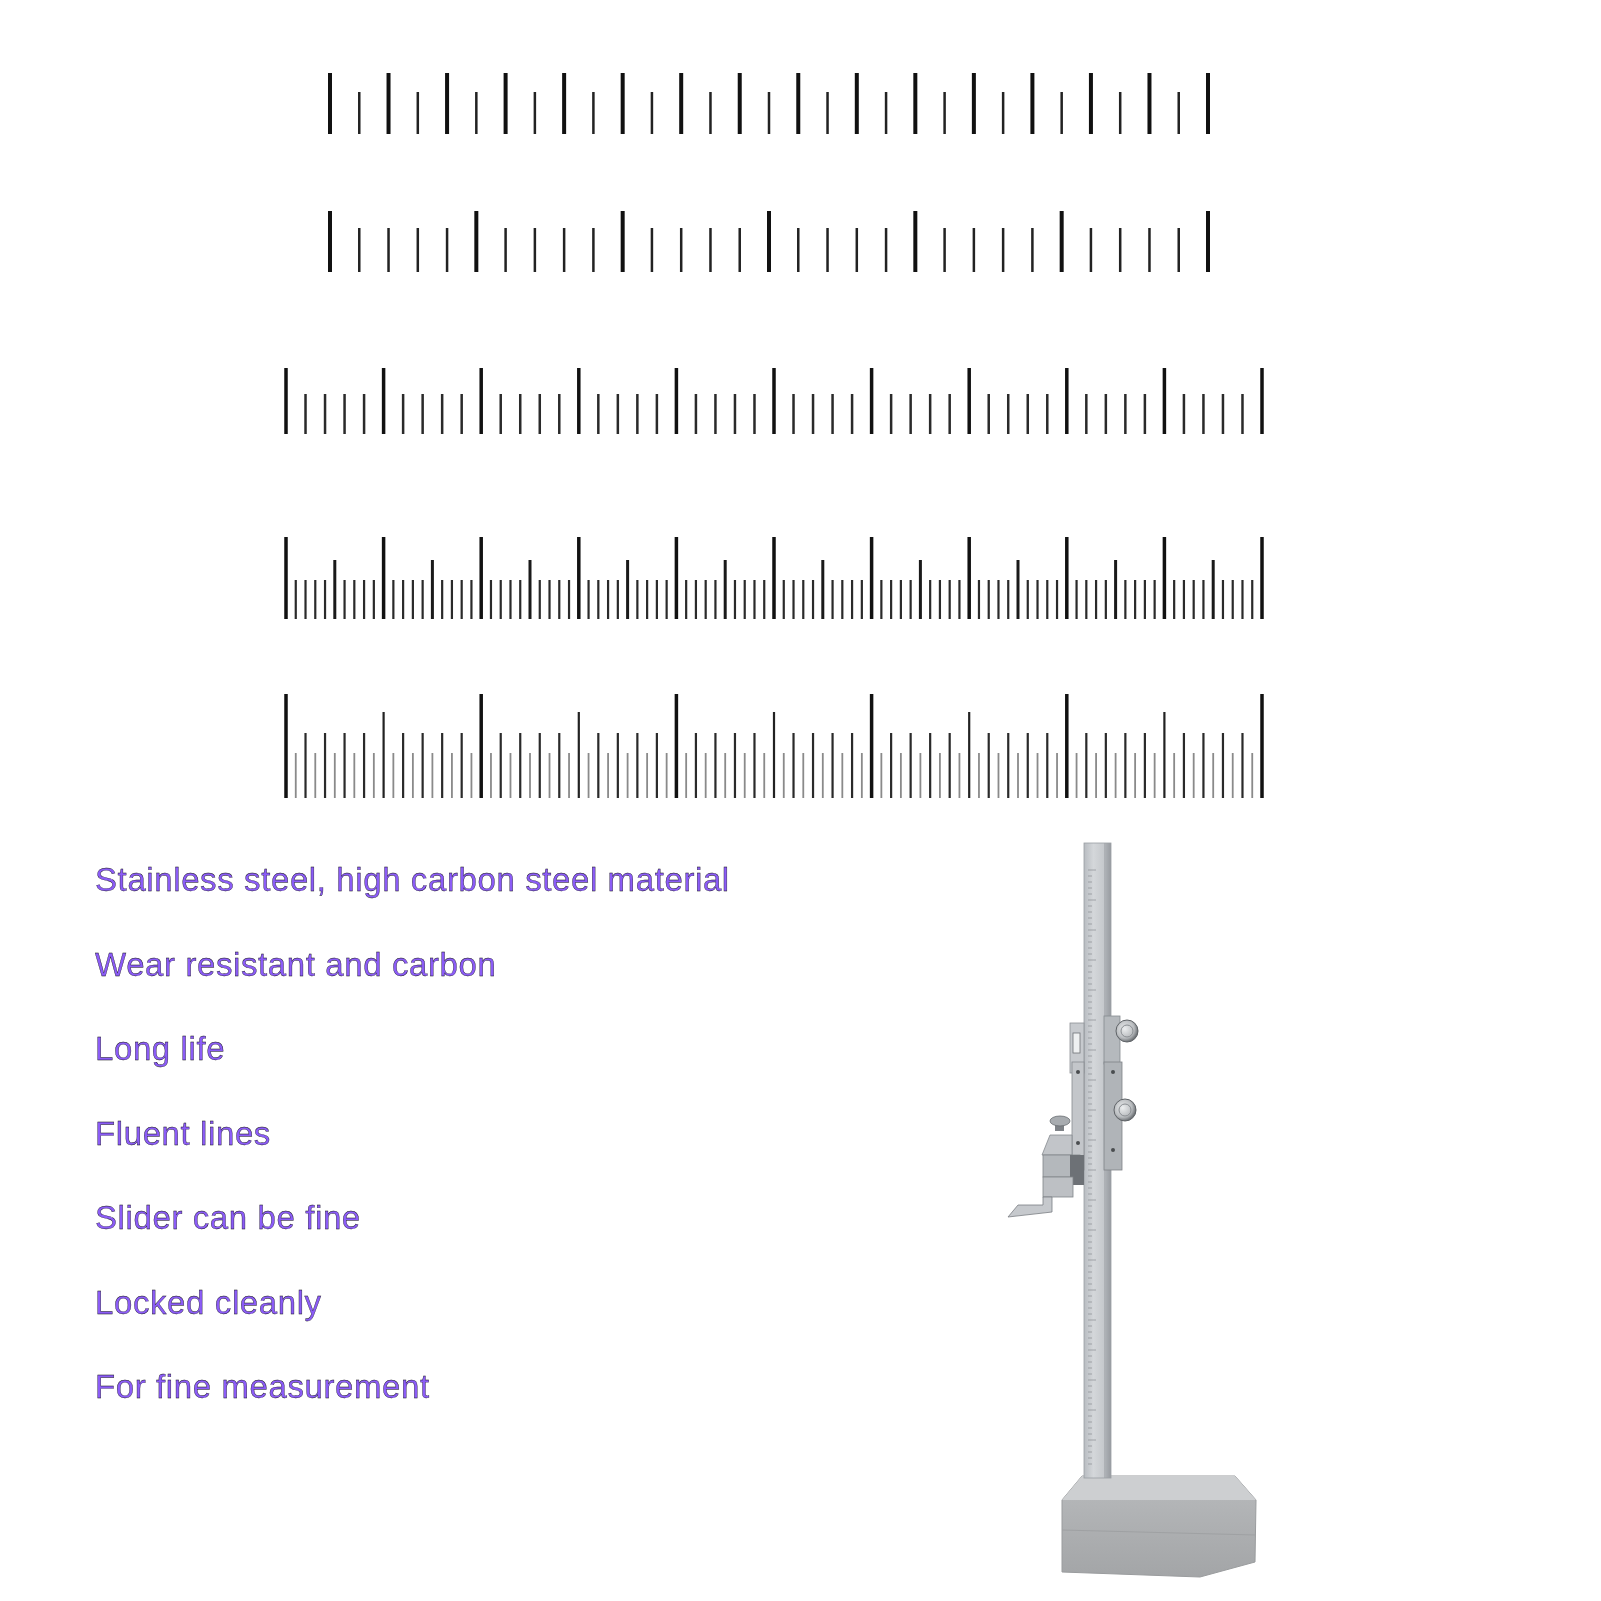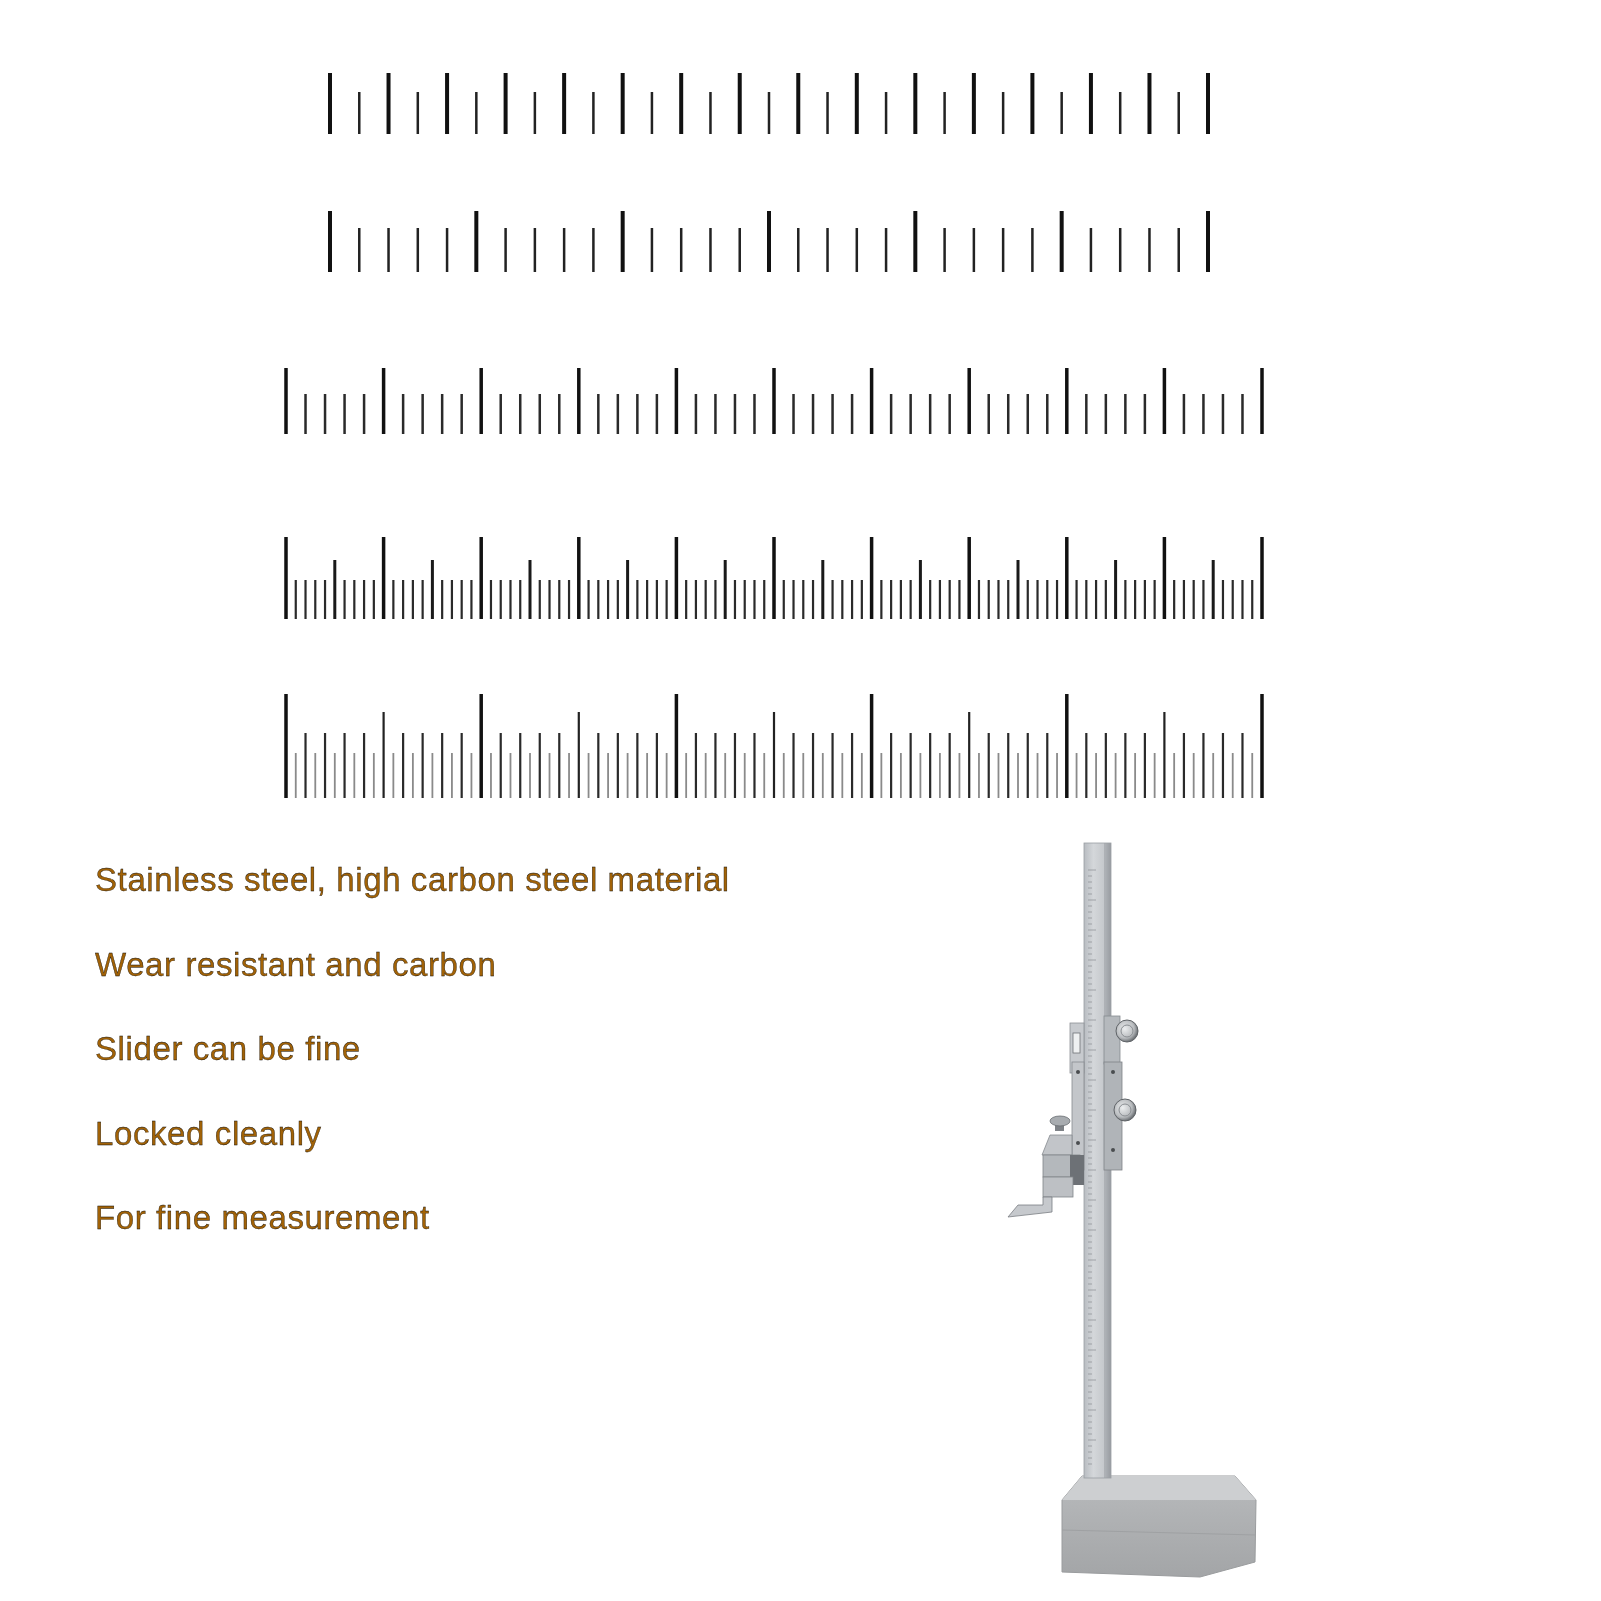--- a/index.html
+++ b/index.html
@@ -1,21 +1,21 @@
 <!DOCTYPE html>
 <html><head>
 <meta charset="utf-8">
 <style>
   html, body { margin:0; padding:0; background:#ffffff; }
   body { width:1601px; height:1601px; position:relative; overflow:hidden; font-family:"Liberation Sans", sans-serif; }
   .ruler { position:absolute; left:0; top:0; }
   .features { position:absolute; left:95px; top:862px; margin:0; padding:0; list-style:none; }
   .feature {
     font-family:"Liberation Sans", sans-serif;
-    font-size:33px; color:#a16207; height:84.5px; line-height:36px;
+    font-size:33px; color:#8b5cf6; height:84.5px; line-height:36px;
     letter-spacing:0.6px; -webkit-text-stroke:0.35px #0a0a0a; white-space:nowrap;
   }
   .product { position:absolute; left:990px; top:830px; width:300px; height:760px; }
 </style>
 </head>
 <body>
 
 <svg class="ruler" width="1601" height="820" id="ruler-svg">
     <g>
       <rect x="328.00" y="73" width="4" height="61" fill="#111111"></rect>
@@ -340,20 +340,22 @@
       <rect x="1231.82" y="753" width="1.8" height="45" fill="#8a8a8a"></rect>
       <rect x="1241.38" y="733" width="2.2" height="65" fill="#2a2a2a"></rect>
       <rect x="1251.34" y="753" width="1.8" height="45" fill="#8a8a8a"></rect>
       <rect x="1260.25" y="694" width="3.5" height="104" fill="#111111"></rect>
     </g>
   </svg>
 
 <ul class="features">
   <li class="feature">Stainless steel, high carbon steel material</li>
   <li class="feature">Wear resistant and carbon</li>
+  <li class="feature">Long life</li>
+  <li class="feature">Fluent lines</li>
   <li class="feature">Slider can be fine</li>
   <li class="feature">Locked cleanly</li>
   <li class="feature">For fine measurement</li>
 </ul>
 
 <svg class="product" viewBox="990 830 300 760" width="300" height="760">
   <defs>
     <linearGradient id="beamGrad" x1="0" x2="1" y1="0" y2="0">
       <stop offset="0" stop-color="#b8bcc1"></stop>
       <stop offset="0.35" stop-color="#d4d7da"></stop>

